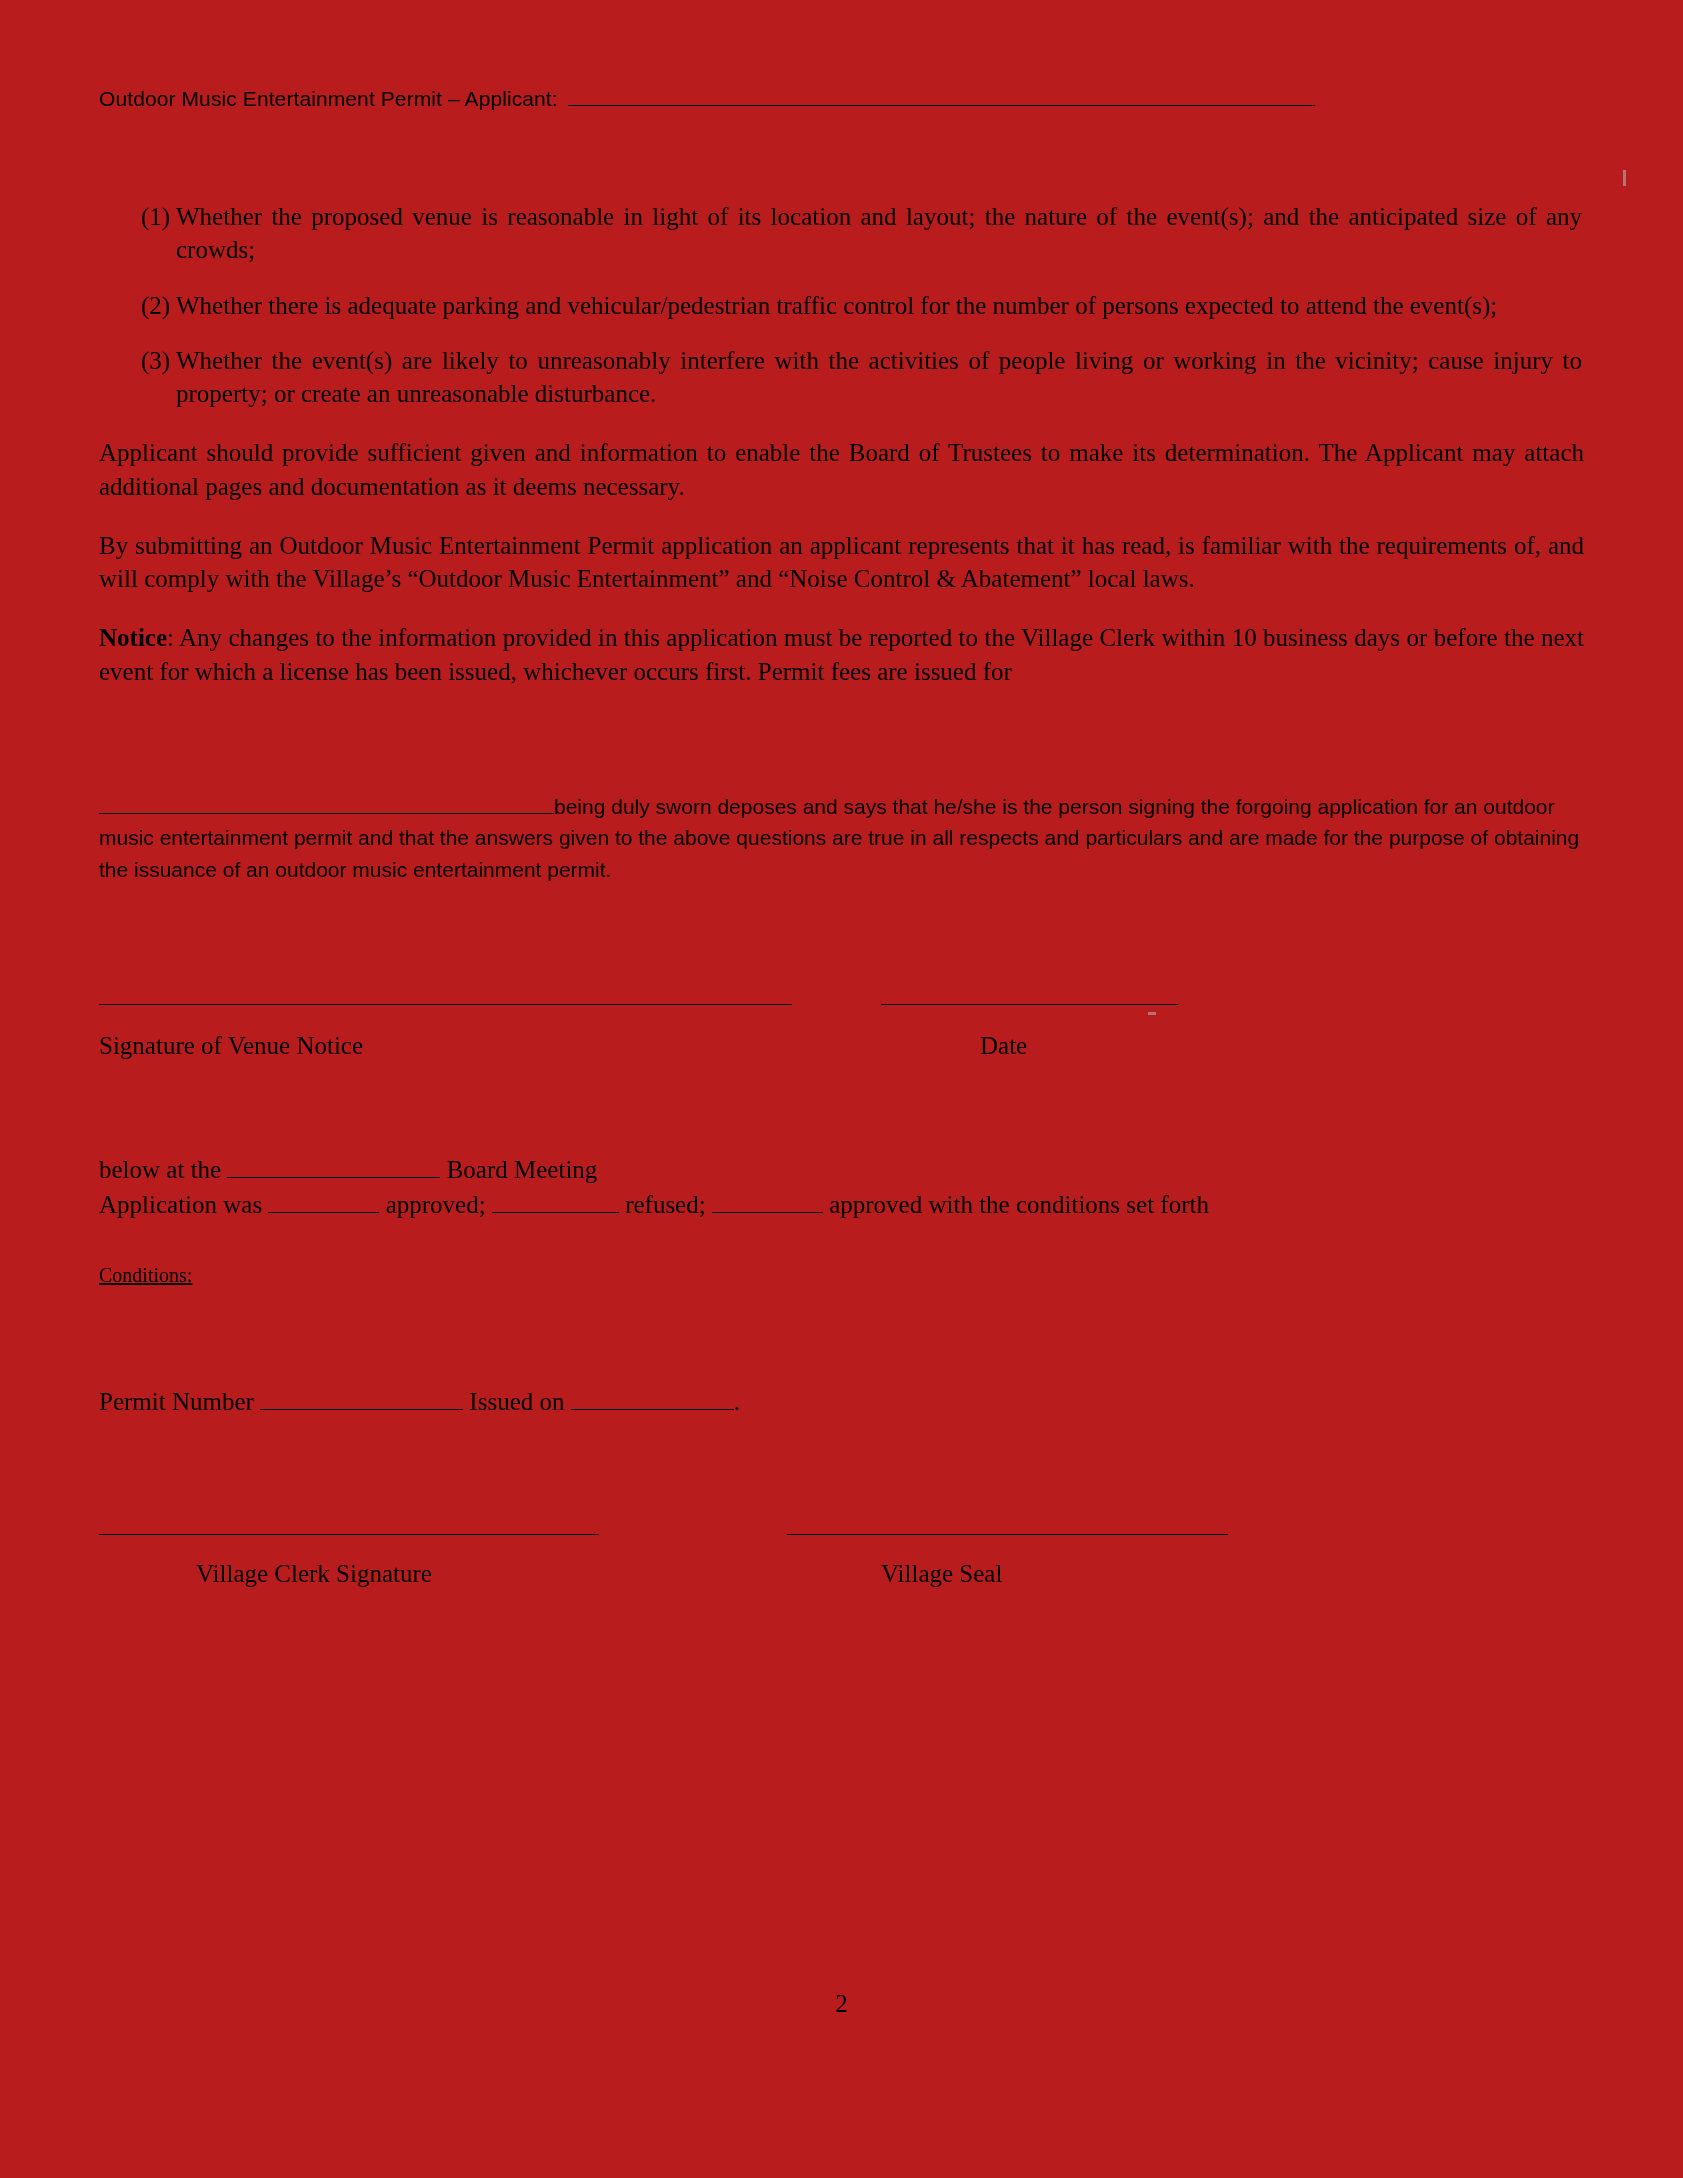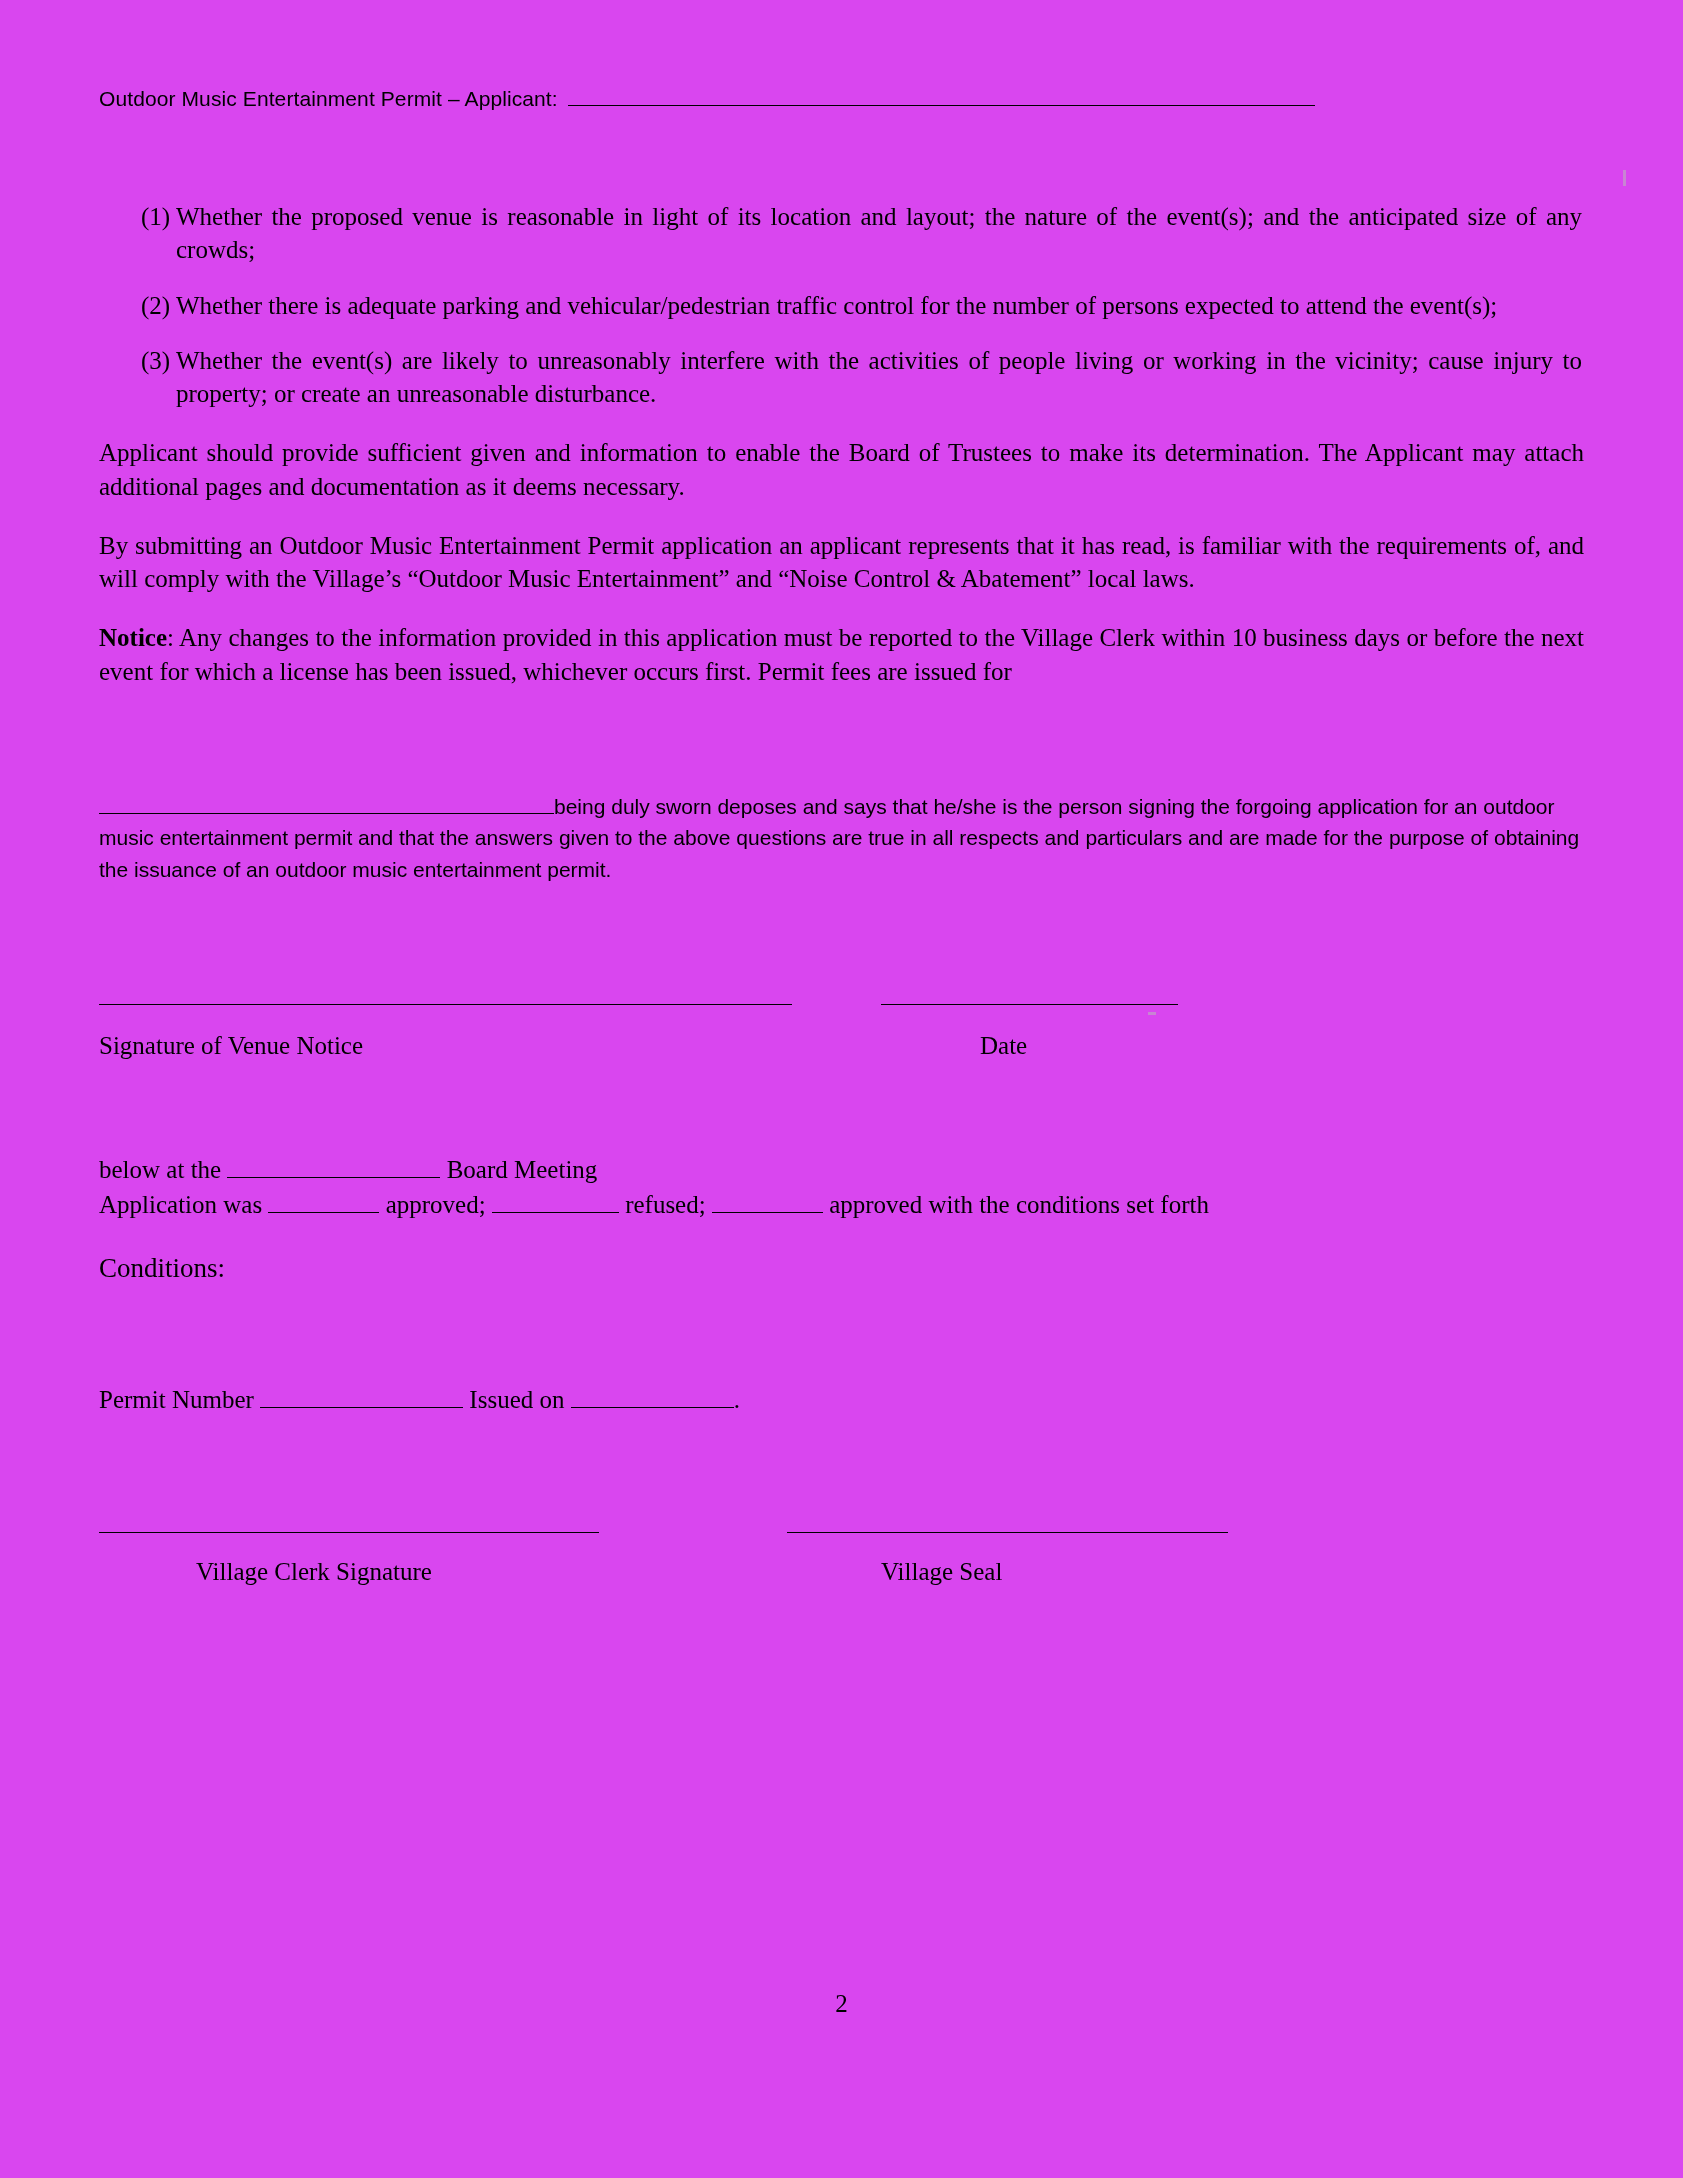--- a/index.html
+++ b/index.html
@@ -14,21 +14,21 @@
     font-family: "Liberation Serif", serif;
     color: #000000;
     overflow: hidden;
   }
 
   .page {
     position: absolute;
     left: 0; top: 0;
     width: 1683px;
     height: 2178px;
-    background: #d946ef;
+    background: #b91c1c;
   }
 
   .content {
     position: absolute;
     left: 99px;
     top: 87px;
     width: 1485px;
   }
 
   
@@ -154,21 +154,21 @@
     vertical-align: baseline;
   }
   .u-approved { width: 111px; }
   .u-refused  { width: 127px; }
   .u-cond     { width: 111px; }
   .u-meeting  { width: 213px; }
   .u-permit   { width: 203px; }
   .u-issued   { width: 163px; }
 
   .office-line { margin-bottom: 0; }
-  .conditions { margin-top: 28px; font-size: 27px; }
+  .conditions { margin-top: 40px; font-size: 20px; text-decoration: underline; }
   .permit-line { margin-top: 95px; font-size: 25px; }
 
   
   .clerk-area {
     margin-top: 115px;
     position: relative;
     height: 89px;
   }
   .clerk-line { position: absolute; border-bottom: 1.6px solid #000; }
   .clerk-line.a { left: 0; top: 0; width: 500px; }

